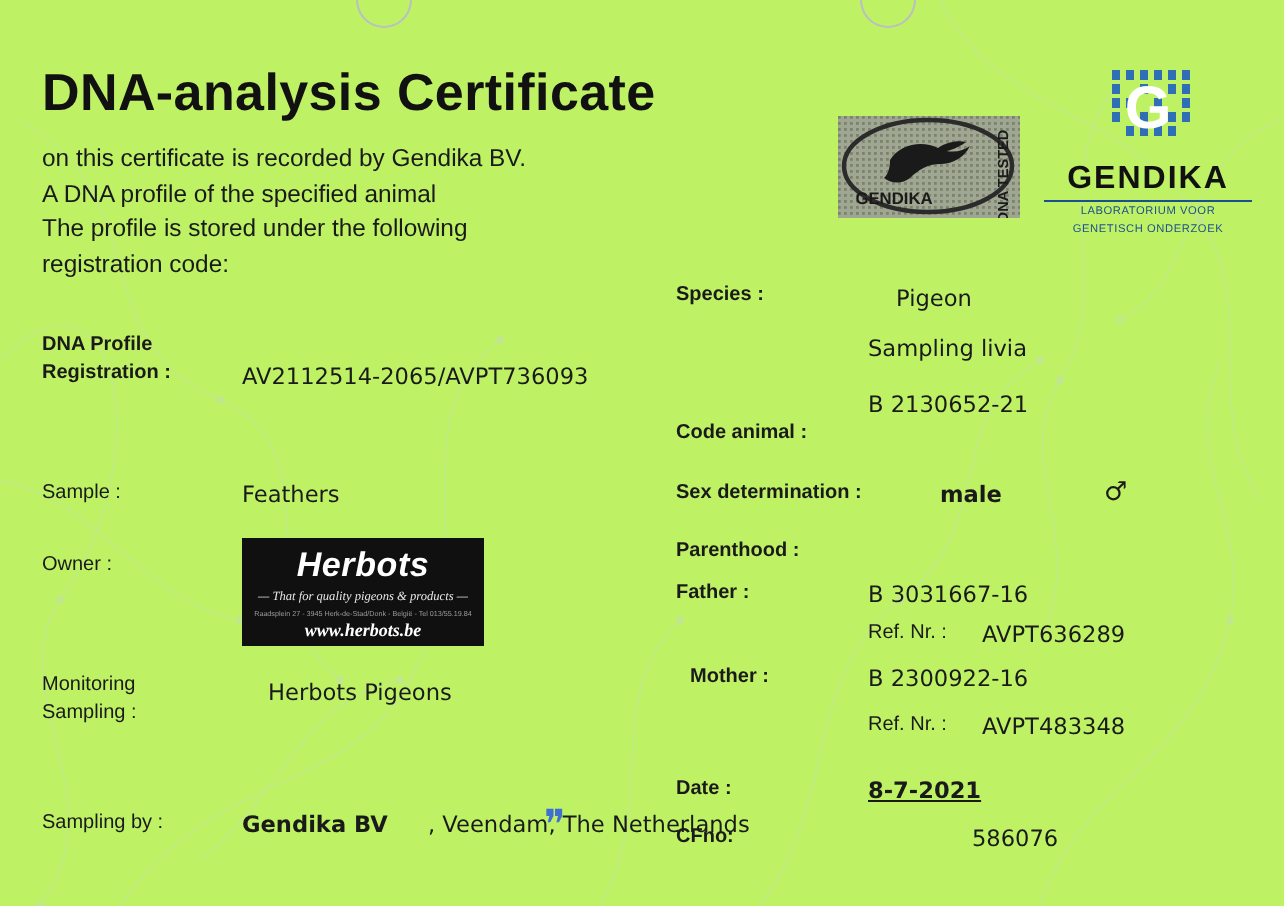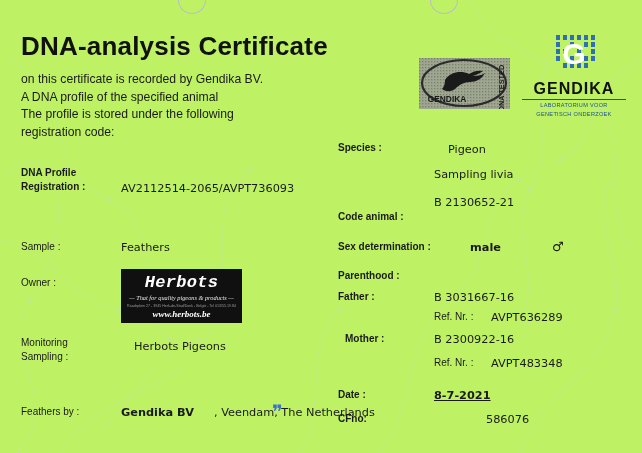--- a/index.html
+++ b/index.html
@@ -126,21 +126,21 @@
     left: 121px;
     top: 269px;
     width: 121px;
     height: 54px;
     background: #101010;
     color: #ffffff;
     text-align: center;
     overflow: hidden;
   }
   .herbots-title {
-    font-family: Liberation Mono, monospace;
+    font-family: Liberation Sans, sans-serif;
     font-style: italic;
     font-weight: bold;
     font-size: 17px;
     margin-top: 4px;
     letter-spacing: 0.3px;
   }
   .herbots-tag {
     font-family: "Liberation Serif", serif;
     font-style: italic;
     font-size: 6.3px;
@@ -284,21 +284,21 @@
     <div class="herbots-title">Herbots</div>
     <div class="herbots-tag">— That for quality pigeons &amp; products —</div>
     <div class="herbots-addr">Raadsplein 27 - 3945 Herk-de-Stad/Donk - België - Tel 013/55.19.84</div>
     <div class="herbots-url">www.herbots.be</div>
   </div>
 
   <div class="label" style="left:21px; top:337px;">Monitoring</div>
   <div class="label" style="left:21px; top:351px;">Sampling :</div>
   <div class="value" style="left:134px; top:340px;">Herbots Pigeons</div>
 
-  <div class="label" style="left:21px; top:406px;">Feathers by :</div>
+  <div class="label" style="left:21px; top:406px;">Sampling by :</div>
   <div class="value bold" style="left:121px; top:406px;">Gendika BV</div>
   <div class="value" style="left:184px; top:406px;margin-left:30px;">, Veendam, The Netherlands</div>
   <div class="signature">❞</div>
 
   <div class="label bold" style="left:338px; top:142px;">Species :</div>
   <div class="value" style="left:448px; top:143px;">Pigeon</div>
   <div class="value" style="left:434px; top:168px;">Sampling livia</div>
 
   <div class="label bold" style="left:338px; top:195px;margin-top:16px;">Code animal :</div>
   <div class="value" style="left:434px; top:196px;">B 2130652-21</div>

